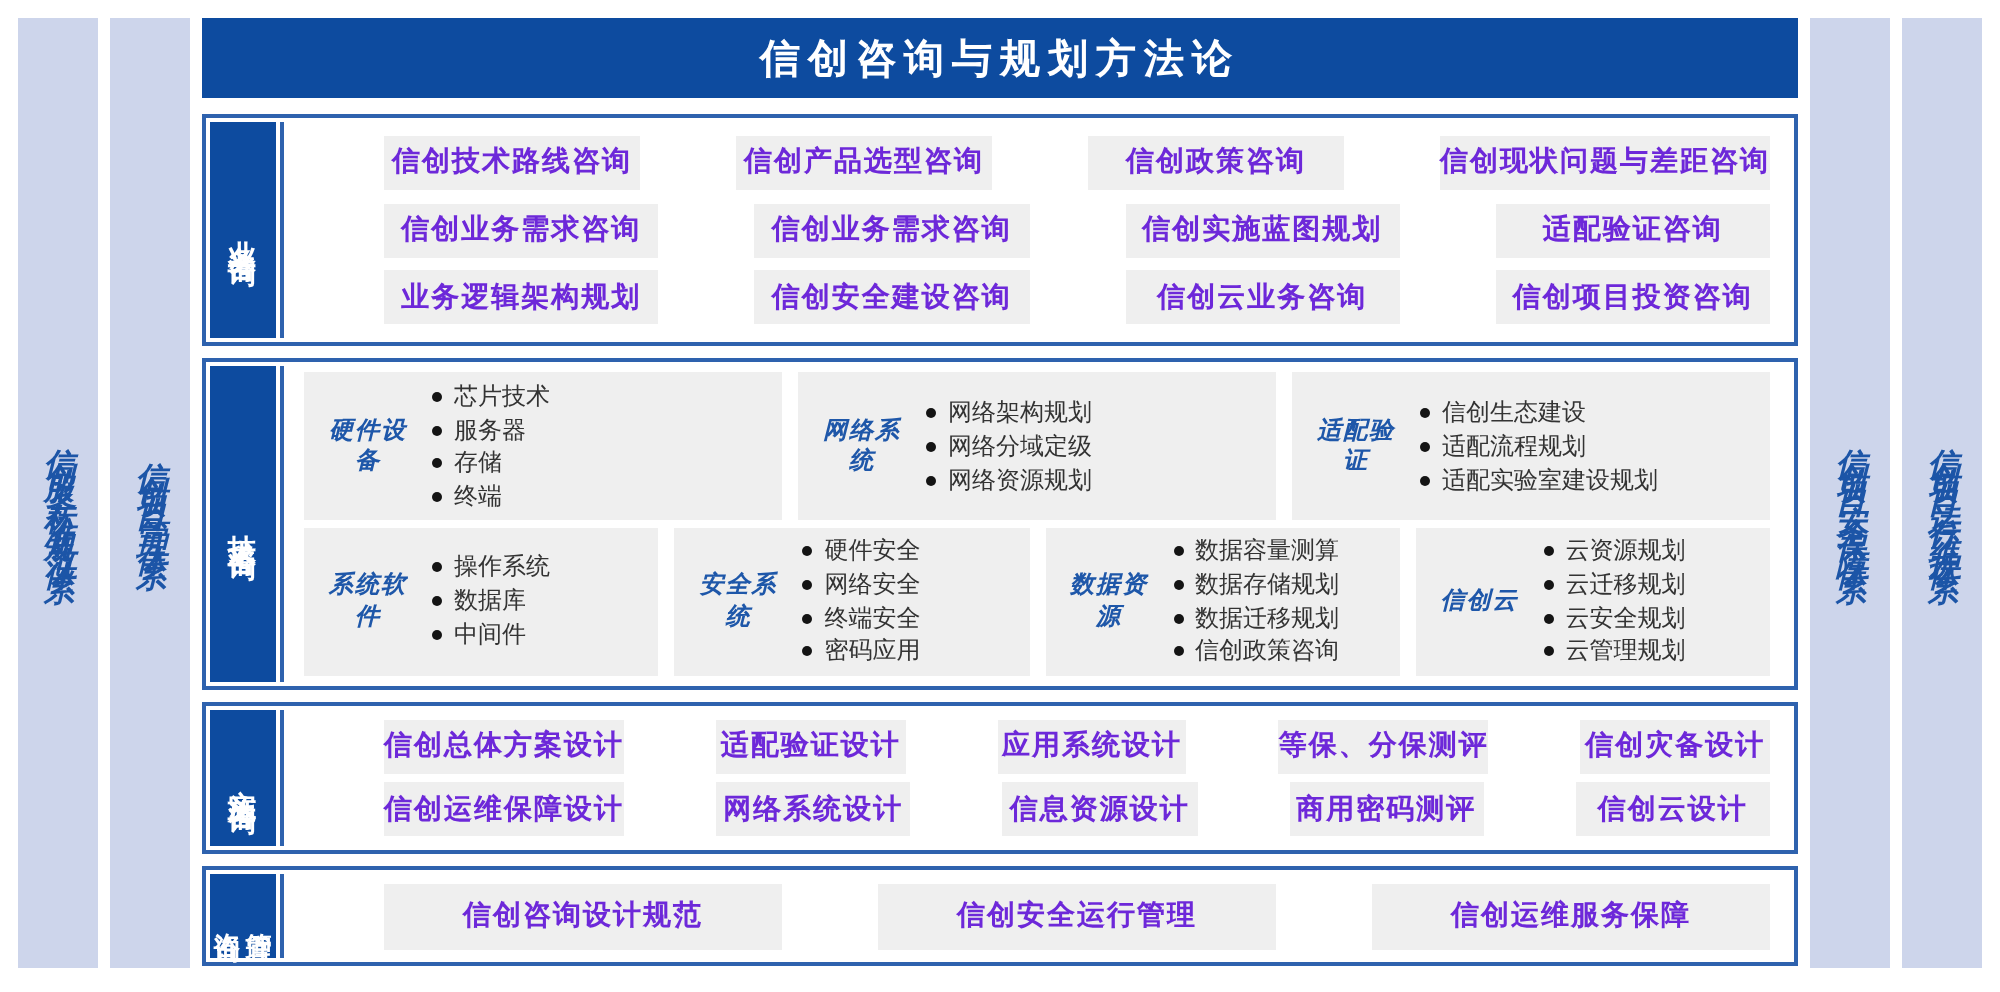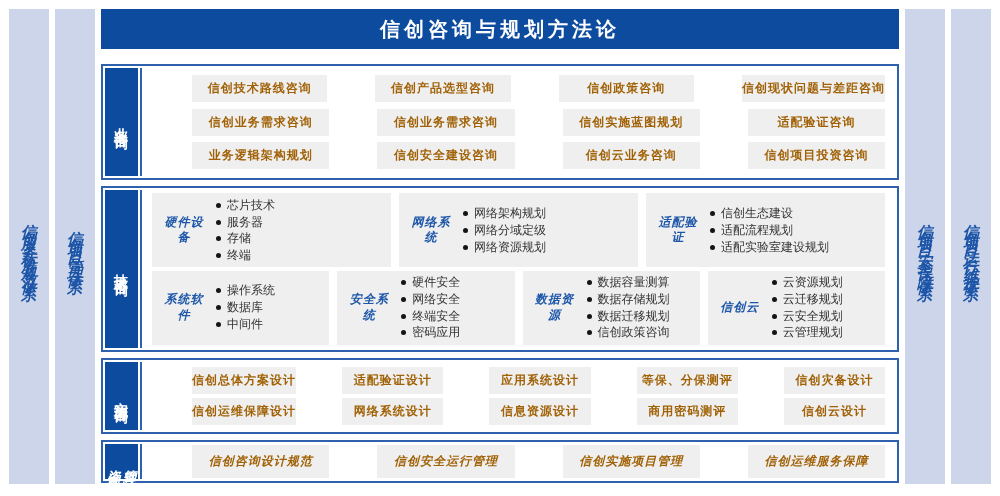--- a/index.html
+++ b/index.html
@@ -4,41 +4,41 @@
 <style>
   html,body{margin:0;padding:0;background:#ffffff;}
   body{width:1000px;height:496px;overflow:hidden;font-family:"Liberation Sans","DejaVu Sans",sans-serif;}
   .layout{width:1000px;height:496px;box-sizing:border-box;padding:9px 9px 7px;display:flex;gap:6px;background:#fff;}
 
   
   .side-bar{width:40px;min-width:40px;background:#cdd5eb;display:flex;align-items:center;justify-content:center;margin-bottom:5px;}
   .side-text{writing-mode:vertical-rl;text-orientation:upright;color:#1c55a7;font-weight:bold;font-style:italic;font-size:15px;letter-spacing:7px;line-height:1;}
 
   
-  .main{flex:1;display:flex;flex-direction:column;gap:15px;min-width:0;}
+  .main{flex:1;display:flex;flex-direction:column;gap:8px;min-width:0;}
   .title-bar{height:40px;min-height:40px;background:#0d4b9f;color:#ffffff;display:flex;align-items:center;justify-content:center;font-size:20px;font-weight:bold;letter-spacing:4px;}
   #sections{display:flex;flex-direction:column;gap:6px;flex:1;}
 
   
   .section{display:flex;border:2px solid #2e62ae;padding:2px;box-sizing:border-box;background:#fff;}
   .sec-business-consulting{height:116px;}
   .sec-technical-consulting{height:166px;}
   .sec-implementation-consulting{height:76px;justify-content:flex-end;}
-  .sec-consulting-management{height:43px;font-style:italic;}
+  .sec-consulting-management{height:50px;}
 
   .sec-label{width:33px;min-width:33px;background:#0d4b9f;display:flex;align-items:center;justify-content:center;margin-right:2px;gap:3px;}
   .vtext{writing-mode:vertical-rl;text-orientation:upright;color:#ffffff;font-weight:bold;font-size:14px;letter-spacing:3px;line-height:1;}
   .vshort{font-size:13px;letter-spacing:2px;}
 
   .sec-content{flex:1;border-left:2px solid #2e62ae;display:flex;flex-direction:column;justify-content:space-evenly;padding:0 10px;min-width:0;}
   .srow{display:flex;gap:8px;}
   .sec-implementation-consulting .srow{gap:6px;}
 
   
-  .sbox{flex:1;background:#efefef;color:#a16207;font-weight:bold;font-size:12px;letter-spacing:1px;display:flex;align-items:center;justify-content:center;height:27px;white-space:nowrap;margin-left:40px;}
+  .sbox{flex:1;background:#efefef;color:#6d28d9;font-weight:bold;font-size:14px;letter-spacing:1px;display:flex;align-items:center;justify-content:center;height:27px;white-space:nowrap;margin-left:40px;}
   .sec-consulting-management .sbox{height:33px;}
 
   
   .dbox{flex:1;background:#efefef;display:flex;align-items:center;padding:5px 6px 5px 12px;gap:10px;height:74px;box-sizing:border-box;min-width:0;}
   .dtitle{width:40px;min-width:40px;text-align:center;color:#1e57a9;font-weight:bold;font-style:italic;font-size:12px;line-height:1.3;letter-spacing:1px;}
   .dlist{list-style:none;margin:0;padding:0;font-size:12px;color:#333333;}
   .ditem{position:relative;padding-left:13px;line-height:1.4;}
   .ditem::before{content:'';position:absolute;left:2px;top:6px;width:5px;height:5px;border-radius:50%;background:#141414;}
 </style>
 </head>
@@ -178,21 +178,20 @@
         </div>
         <div class="section sec-consulting-management">
           <div class="sec-label">
             <span class="vtext vshort">咨询</span>
             <span class="vtext vshort">管理</span>
           </div>
           <div class="sec-content">
             <div class="srow">
               <div class="sbox">信创咨询设计规范</div>
               <div class="sbox">信创安全运行管理</div>
-              <div class="sbox">信创实施项目管理</div>
               <div class="sbox">信创运维服务保障</div>
             </div>
           </div>
         </div>
       </div>
   </div>
 
   <div class="side-bar">
     <span class="side-text">信创项目安全保障体系</span>
   </div>

